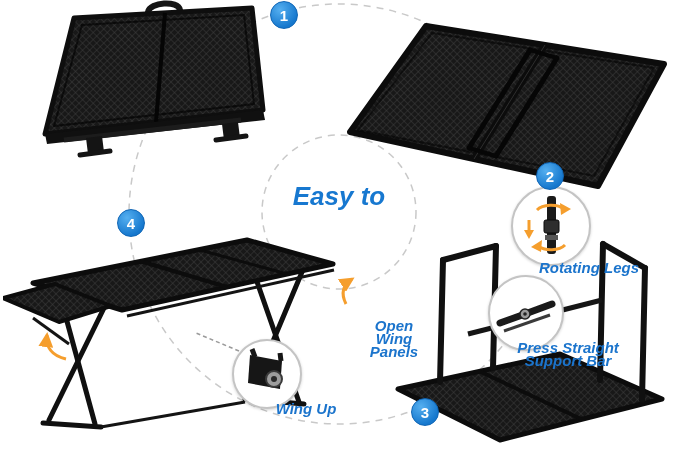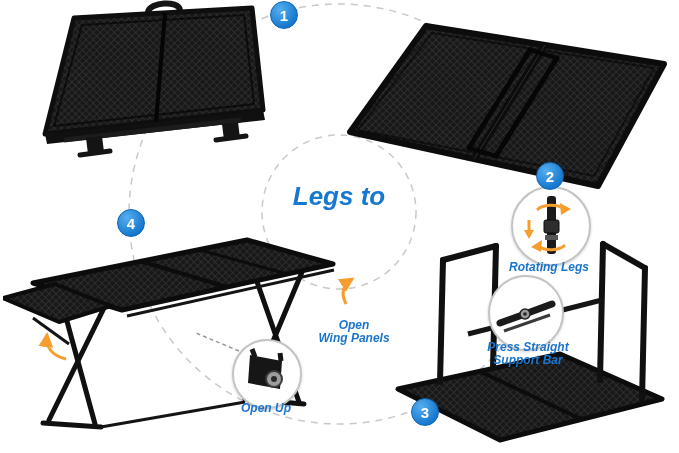--- a/index.html
+++ b/index.html
@@ -3,43 +3,43 @@
 <meta charset="utf-8">
 <style>
   html,body{margin:0;padding:0;background:#fff;}
   #stage{position:relative;width:679px;height:453px;background:#ffffff;overflow:hidden;
          font-family:"Liberation Sans",sans-serif;}
   svg{display:block;}
   .badge{position:absolute;width:26px;height:26px;border-radius:50%;
          background:radial-gradient(circle at 35% 30%, #55aff0, #1577cd 72%);
          border:1px solid #0f65b5;color:#fff;font-weight:bold;font-size:15px;
          display:flex;align-items:center;justify-content:center;z-index:6;}
-  .label{position:absolute;color:#1b74cc;font-size:12px;font-weight:bold;font-style:italic;
-         text-align:center;line-height:13px;z-index:6;}
+  .label{position:absolute;color:#1b74cc;font-size:15px;font-weight:bold;font-style:italic;
+         text-align:center;line-height:13px;z-index:6;margin-left:40px;}
   .callout{position:absolute;border-radius:50%;background:#fff;border:2px solid #c4c4c4;
            box-shadow:0 1px 3px rgba(0,0,0,.18);z-index:5;
            display:flex;align-items:center;justify-content:center;}
   #title{position:absolute;left:254px;top:181px;width:170px;text-align:center;color:#1778d0;
          font-size:26px;font-weight:bold;font-style:italic;line-height:31px;z-index:4;}
   .art{position:absolute;z-index:2;}
   .overlay{position:absolute;left:0;top:0;z-index:7;pointer-events:none;}
   .guides{position:absolute;left:0;top:0;z-index:1;}
 </style>
 </head>
 <body>
 
 <div id="stage">
 
   <svg class="guides" width="679" height="453">
     <circle cx="339" cy="214" r="210" fill="none" stroke="#c9c9c9" stroke-width="1.5" stroke-dasharray="7 6"></circle>
     <circle cx="339" cy="212" r="77" fill="none" stroke="#c9c9c9" stroke-width="1.5" stroke-dasharray="7 6"></circle>
   </svg>
 
   <div id="title">
-    <div>Legs to</div>
+    <div>Easy to</div>
   </div>
 
   <svg class="art" style="left:26px;top:0;" width="242" height="164" viewBox="0 0 242 164">
     <defs>
       <pattern id="m1" width="5" height="5" patternUnits="userSpaceOnUse" patternTransform="rotate(45)">
         <rect width="5" height="5" fill="#181818"></rect>
         <path d="M0 0H5M0 0V5" stroke="#3d3d3d" stroke-width="1"></path>
       </pattern>
     </defs>
     <path d="M122 12 C124 2, 152 0, 154 10" fill="none" stroke="#151515" stroke-width="6" stroke-linecap="round"></path>
@@ -173,15 +173,15 @@
   <div class="label" style="left:312px;top:319px;width:84px;">
     <div>Open</div>
     <div>Wing Panels</div>
   </div>
 
   <div class="label" style="left:468px;top:341px;width:120px;">
     <div>Press Straight</div>
     <div>Support Bar</div>
   </div>
 
-  <div class="label" style="left:224px;top:402px;width:84px;">Open Up</div>
+  <div class="label" style="left:224px;top:402px;width:84px;">Wing Up</div>
 
 </div>
 
 </body></html>

